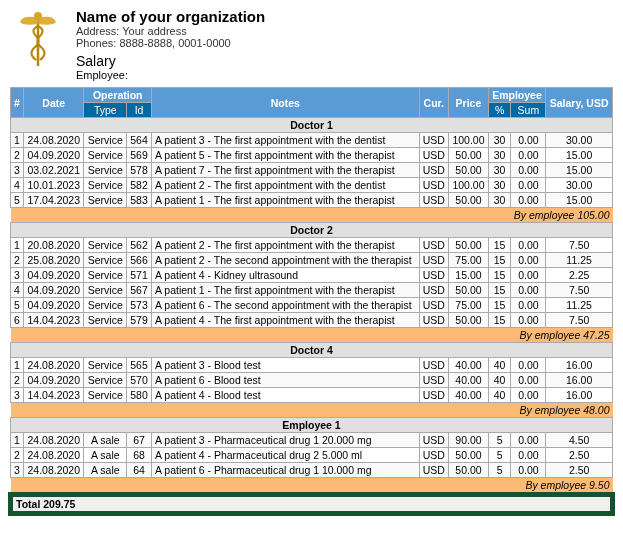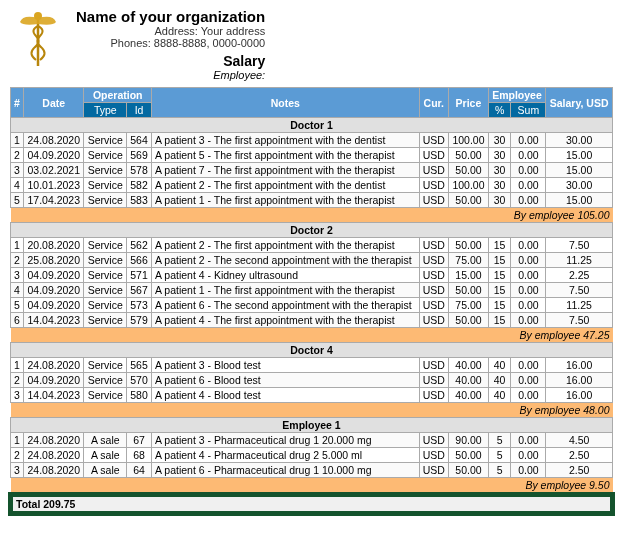--- a/index.html
+++ b/index.html
@@ -7,49 +7,47 @@
       font-family: Arial, sans-serif;
       font-size: 11px;
       background: #fff;
       width: 623px;
       min-height: 546px;
       padding: 8px;
     }
     .header {
       display: flex;
       align-items: flex-start;
-      text-align: right;
     }
     .logo {
       width: 60px;
       height: 60px;
       margin-right: 8px;
       flex-shrink: 0;
     }
     .org-name {
       font-size: 15px;
       font-weight: bold;
     }
     .org-details {
       font-size: 11px;
       color: #333;
     }
     .salary-section {
       margin-top: 4px;
     }
     .salary-title {
       font-size: 14px;
-      font-weight: bold;
+      font-weight: normal;
     }
     .salary-period {
       font-size: 11px;
     }
     .salary-employee {
       font-size: 11px;
-      font-style: italic;
     }
 
     table {
       width: 100%;
       border-collapse: collapse;
       margin-top: 6px;
       font-size: 10.5px;
     }
     th, td {
       border: 1px solid #aaa;
@@ -104,21 +102,21 @@
     <path d="M30,10 Q45,6 48,14 Q45,18 30,16" fill="#DAA520" opacity="0.9"></path>
 
     <path d="M30,18 Q22,22 28,28 Q34,34 26,40 Q20,46 28,52" stroke="#b8860b" stroke-width="2" fill="none"></path>
     <path d="M30,18 Q38,22 32,28 Q26,34 34,40 Q40,46 32,52" stroke="#b8860b" stroke-width="2" fill="none"></path>
 
     <circle cx="30" cy="8" r="4" fill="#DAA520"></circle>
   </svg>
   <div>
     <div class="org-name">Name of your organization</div>
     <div class="org-details">Address: Your address</div>
-    <div class="org-details">Phones: 8888-8888, 0000-0000</div>
+    <div class="org-details">Phones: 8888-8888, 0001-0000</div>
     <div class="salary-section">
       <div class="salary-title">Salary</div>
       <div class="salary-employee">Employee:</div>
     </div>
   </div>
 </div>
 
 <table>
   <thead>
     <tr class="header-row">

